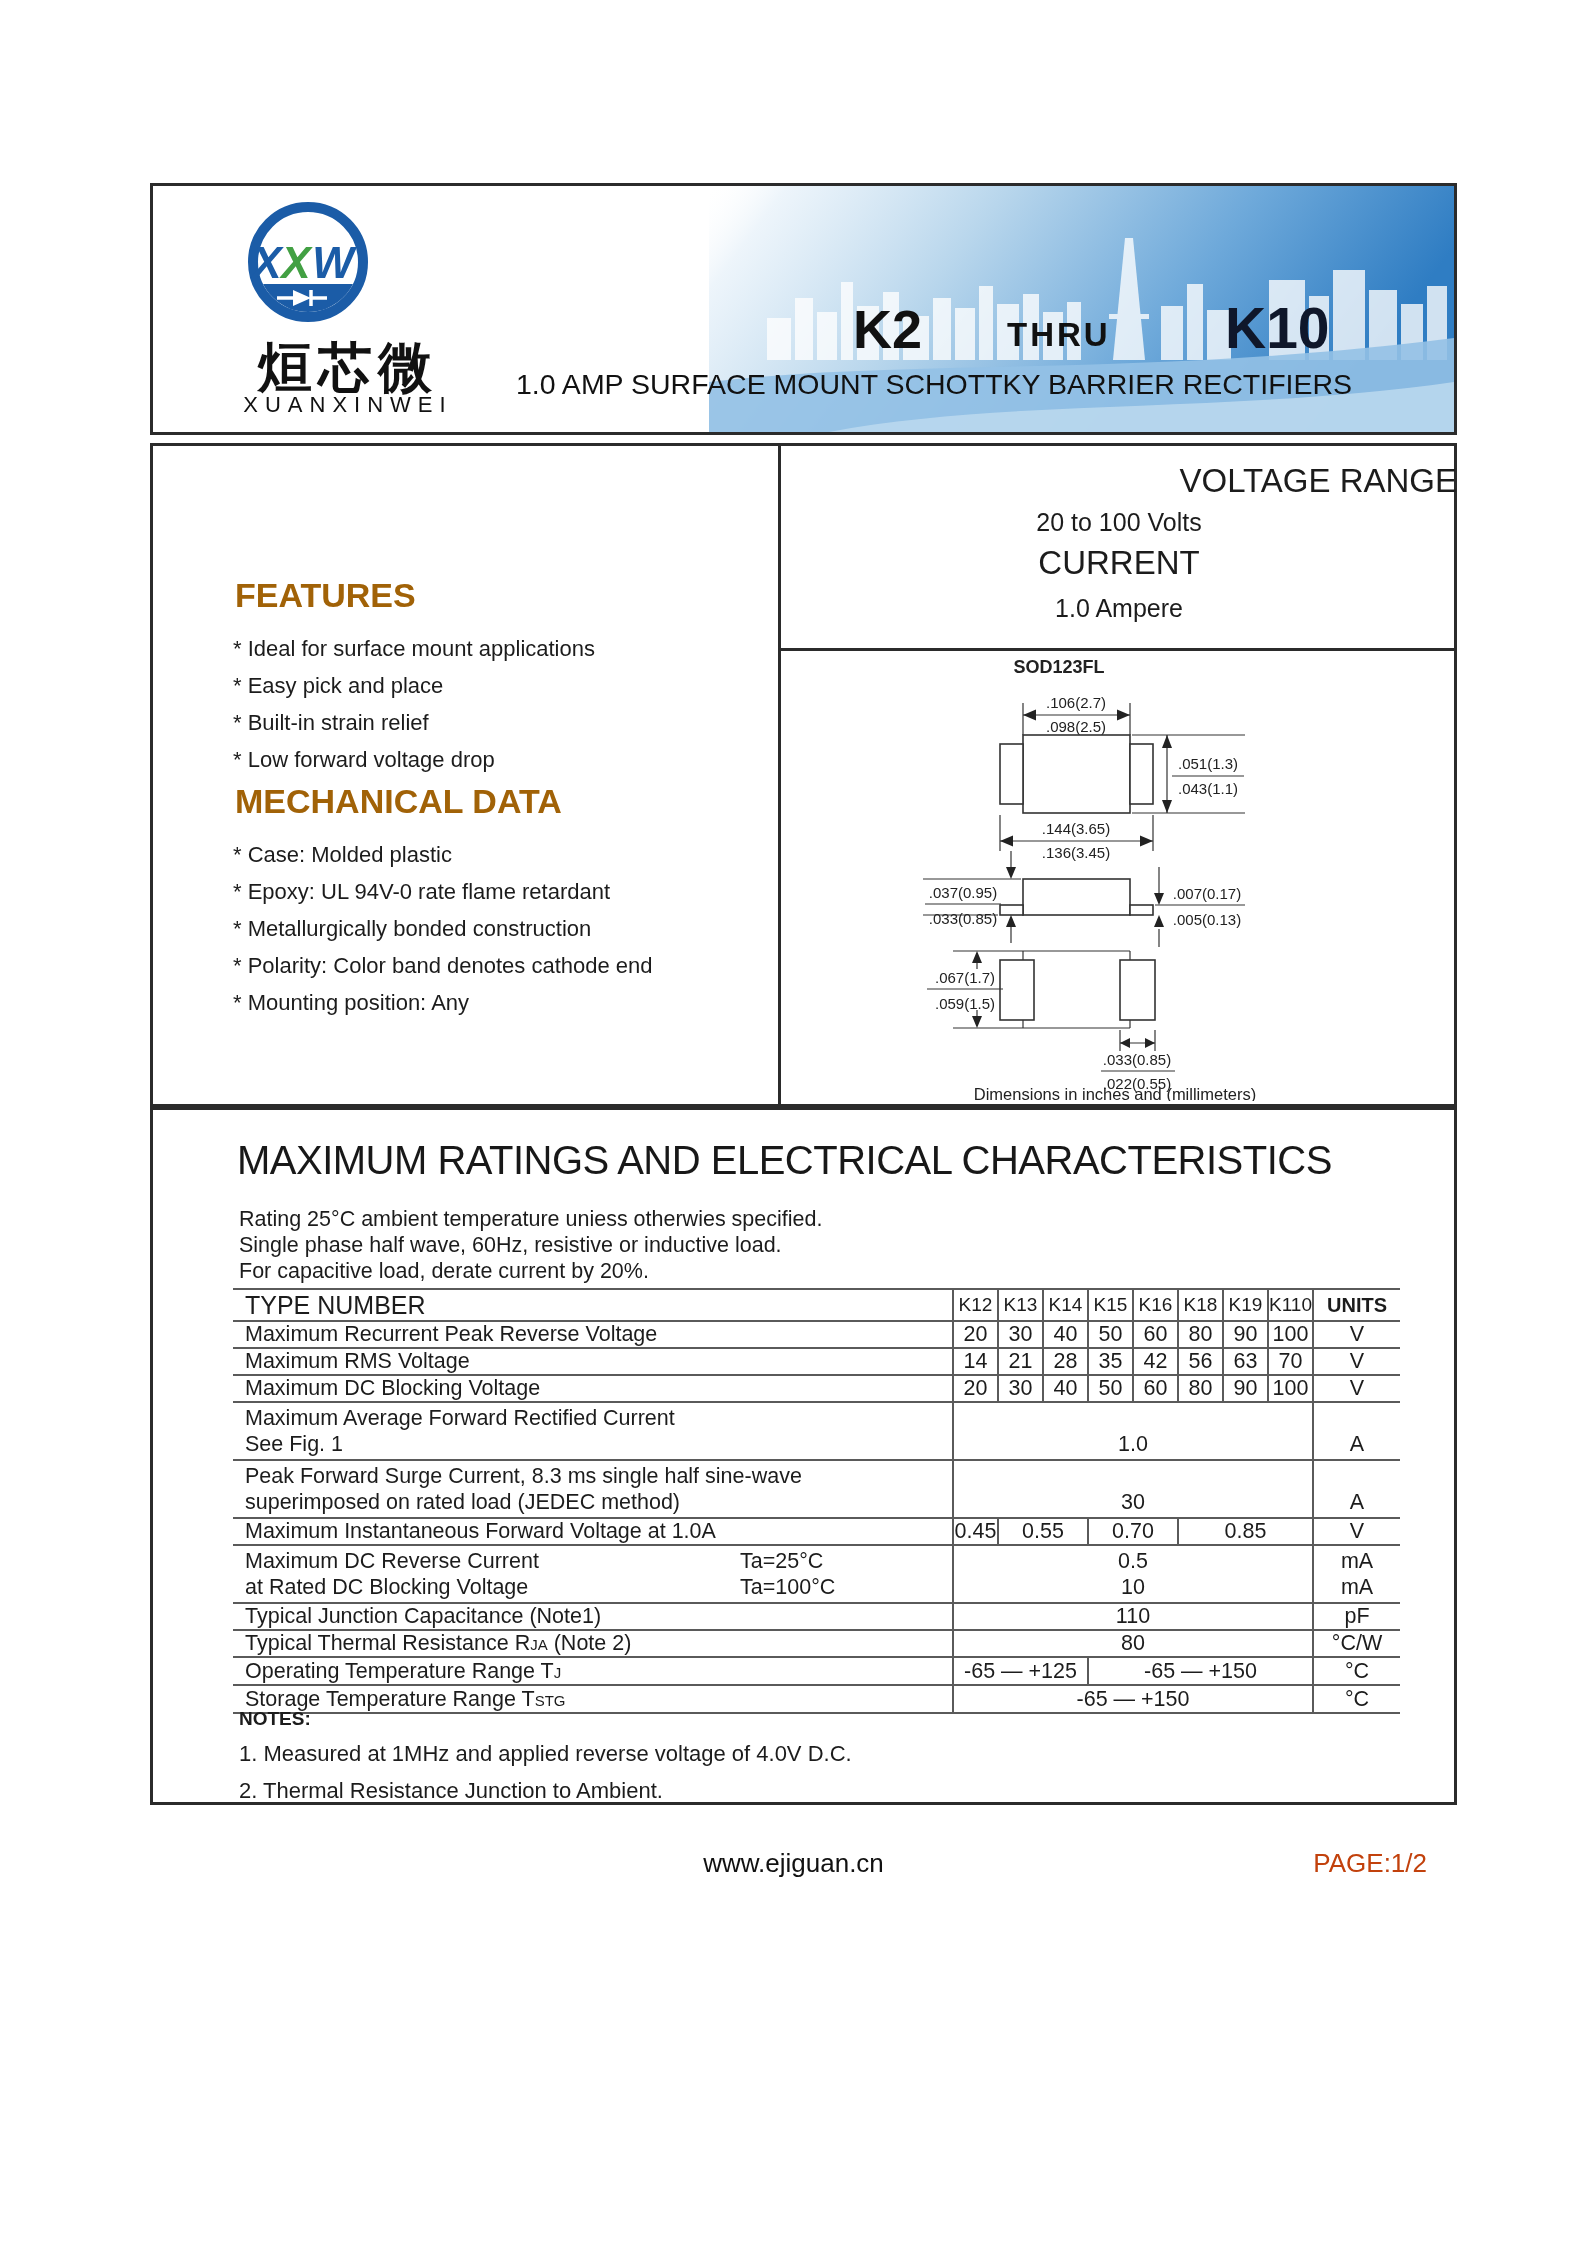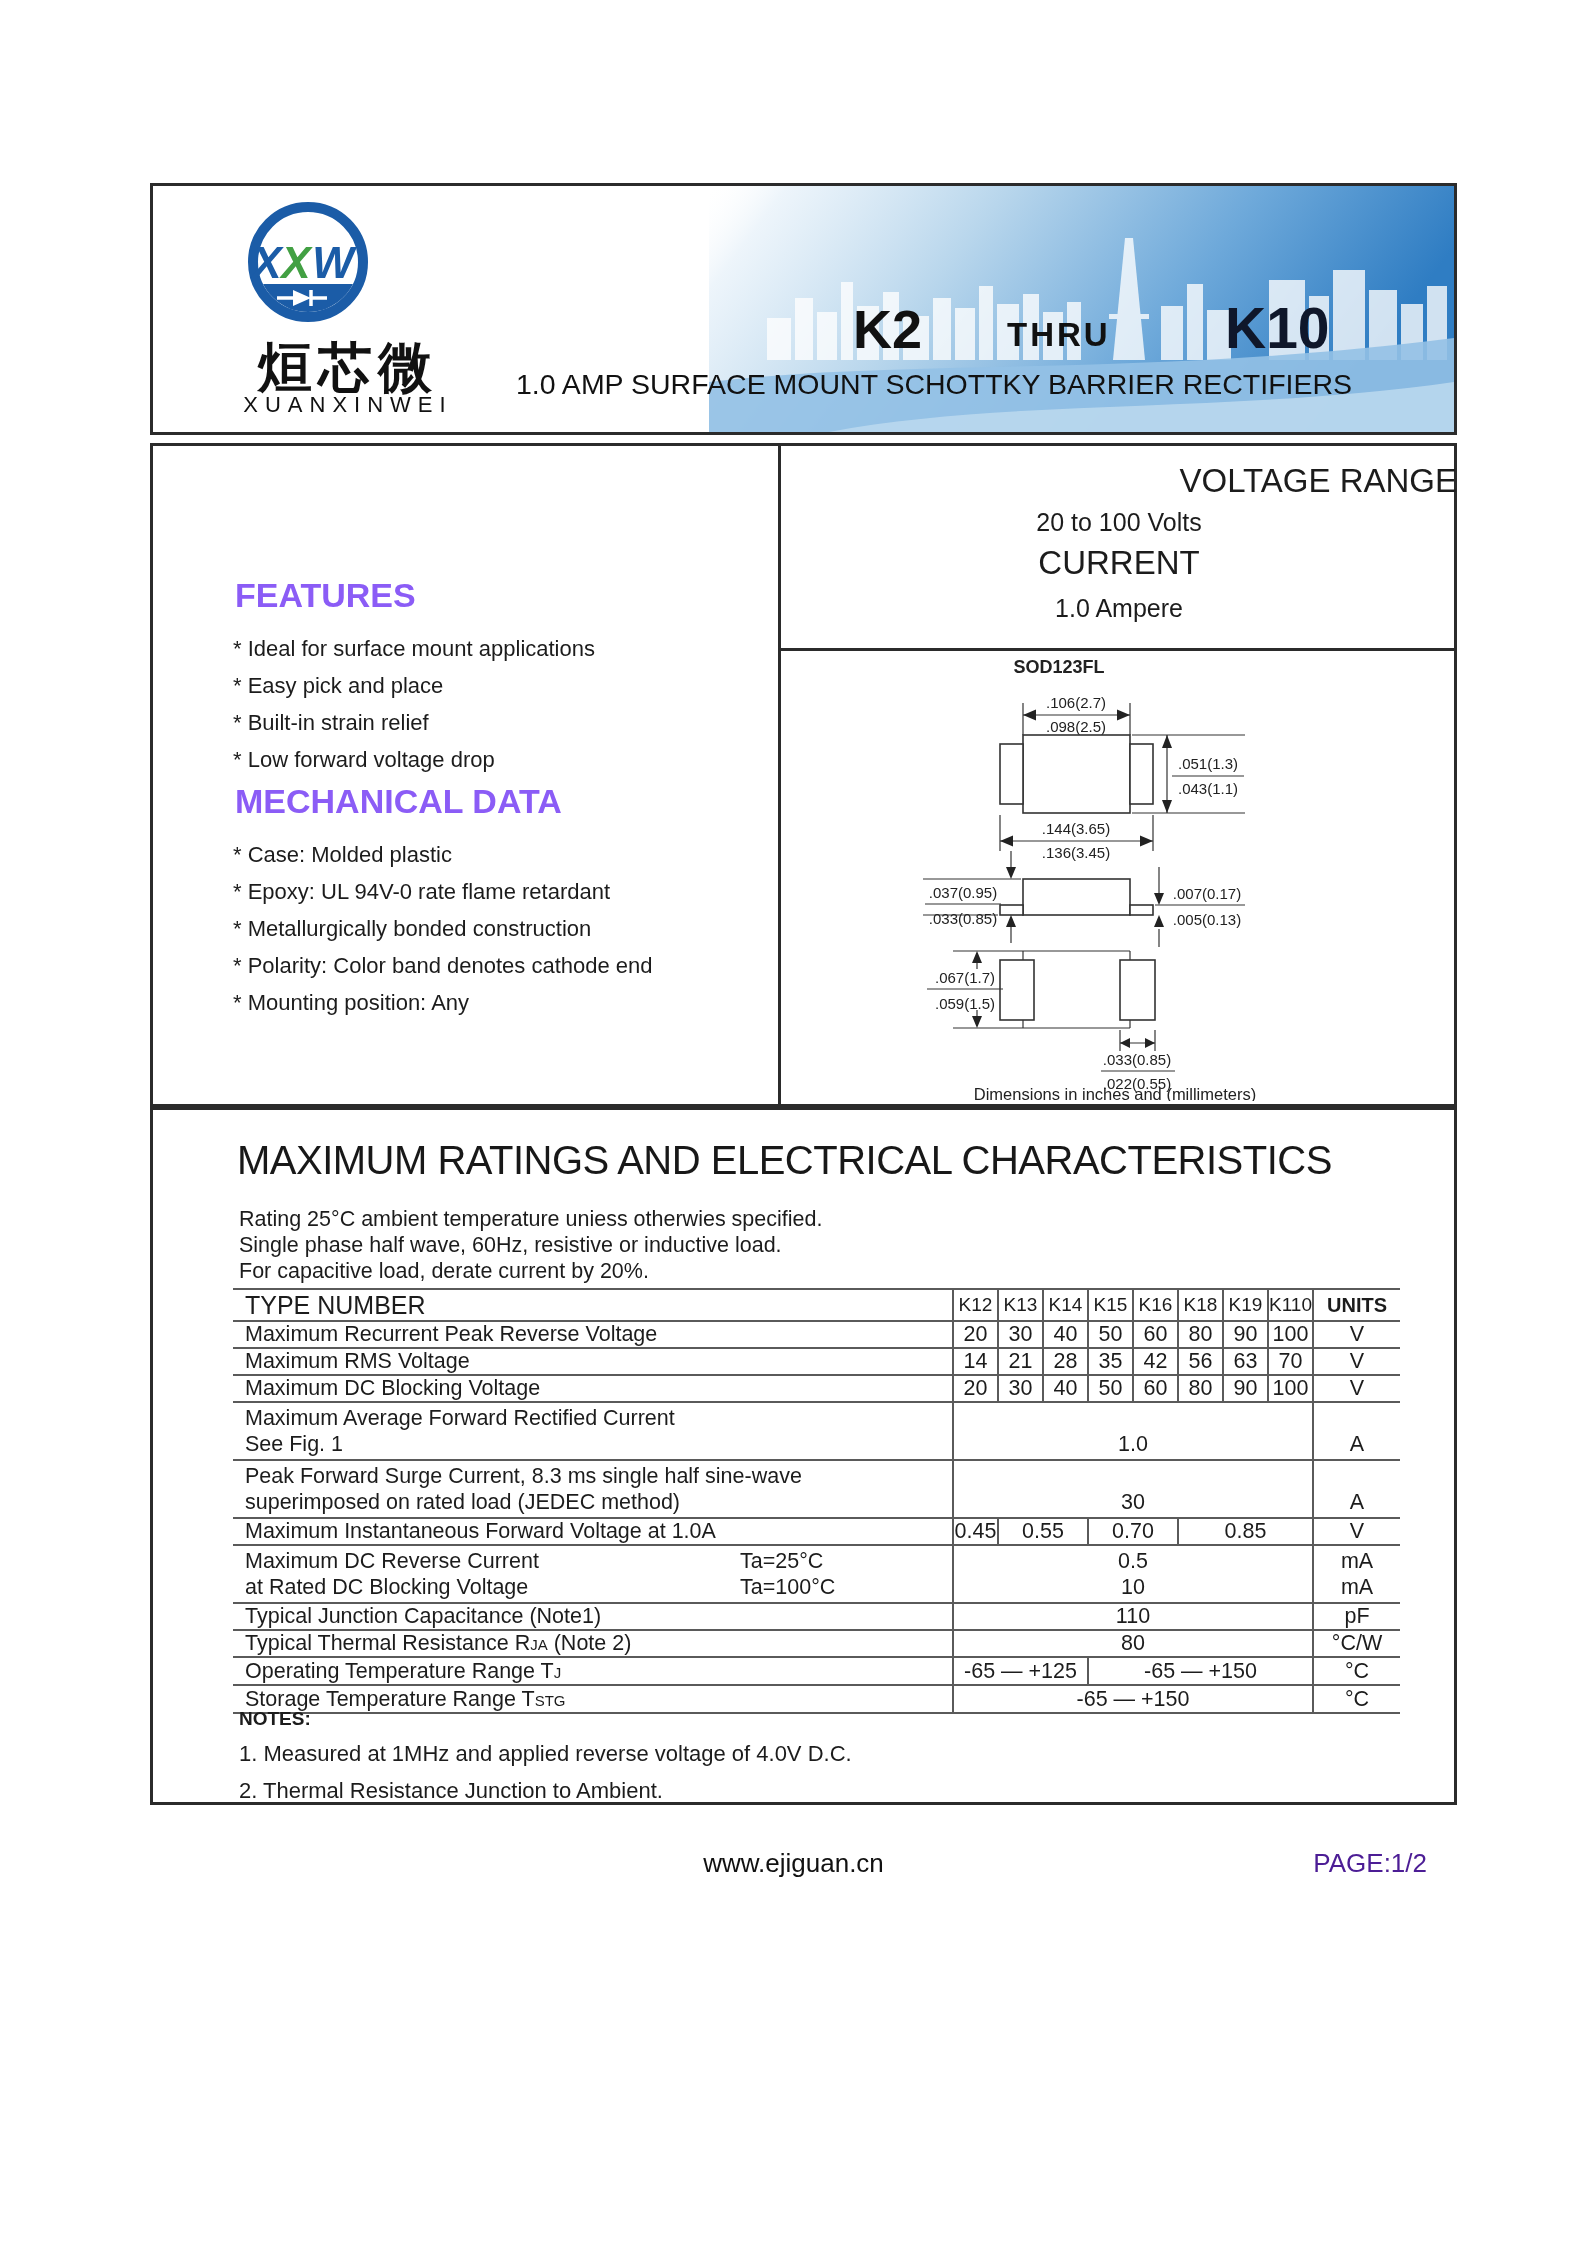--- a/index.html
+++ b/index.html
@@ -15,21 +15,21 @@
   .logo-cn{position:absolute;left:52px;top:146px;width:286px;text-align:center;
            font-size:54px;font-weight:bold;letter-spacing:6px;color:#111;}
   .logo-en{position:absolute;left:52px;top:206px;width:286px;text-align:center;
            font-size:22px;letter-spacing:7px;color:#111;}
   #header-art{position:absolute;right:0;top:0;width:745px;height:246px;}
   .part-k2{position:absolute;left:700px;top:112px;font-size:54px;font-weight:bold;color:#111;}
   .part-thru{position:absolute;left:854px;top:130px;font-size:33px;font-weight:bold;letter-spacing:3px;color:#111;}
   .part-k10{position:absolute;left:1072px;top:109px;font-size:57px;font-weight:bold;color:#0f172a;}
   .subtitle{position:absolute;left:336px;top:182px;width:890px;text-align:center;font-size:28.5px;color:#111;}
   
-  .sec-h{font-size:34px;font-weight:bold;color:#8b5cf6;text-align:right;}
+  .sec-h{font-size:34px;font-weight:bold;color:#a16207;text-align:right;}
   #features-h{left:82px;top:130px;}
   #features-list{left:80px;top:184px;}
   #mech-h{left:82px;top:336px;}
   #mech-list{left:80px;top:390px;}
   .bullets{list-style:none;margin:0;padding:0;font-size:22px;}
   .bullets li{line-height:37px;}
   #right-col{position:absolute;left:625px;top:0;width:679px;height:658px;border-left:3px solid #2b2b2b;box-sizing:border-box;}
   #voltage-cell{position:absolute;left:0;top:0;width:100%;height:205px;border-bottom:3px solid #2b2b2b;box-sizing:border-box;}
   .vc{position:absolute;left:0;width:100%;text-align:center;}
   #vr-h{top:16px;font-size:33px;text-align:right;}
@@ -60,21 +60,21 @@
   .twoline > div{line-height:26px;}
   .condpos{position:relative;}
   .cond{position:absolute;left:495px;top:0;}
   .sub{font-size:15px;}
   .tail{margin-left:6px;}
   #notes-h{left:86px;top:598px;font-size:19px;font-weight:bold;}
   #note-1{left:86px;top:631px;font-size:22px;}
   #note-2{left:86px;top:668px;font-size:22px;}
   
   #footer-site{position:absolute;left:0;top:1848px;width:100%;text-align:center;font-size:26px;color:#111;}
-  #footer-page{position:absolute;right:160px;top:1848px;font-size:26px;color:#4c1d95;}
+  #footer-page{position:absolute;right:160px;top:1848px;font-size:26px;color:#c2410c;}
 </style>
 </head>
 <body>
 
 <div class="page">
 
   <div class="box" id="header-box">
     <svg id="header-art" viewBox="0 0 745 246" preserveAspectRatio="none">
       <defs>
         <linearGradient id="sky" x1="0" y1="0" x2="1" y2="0.25">

